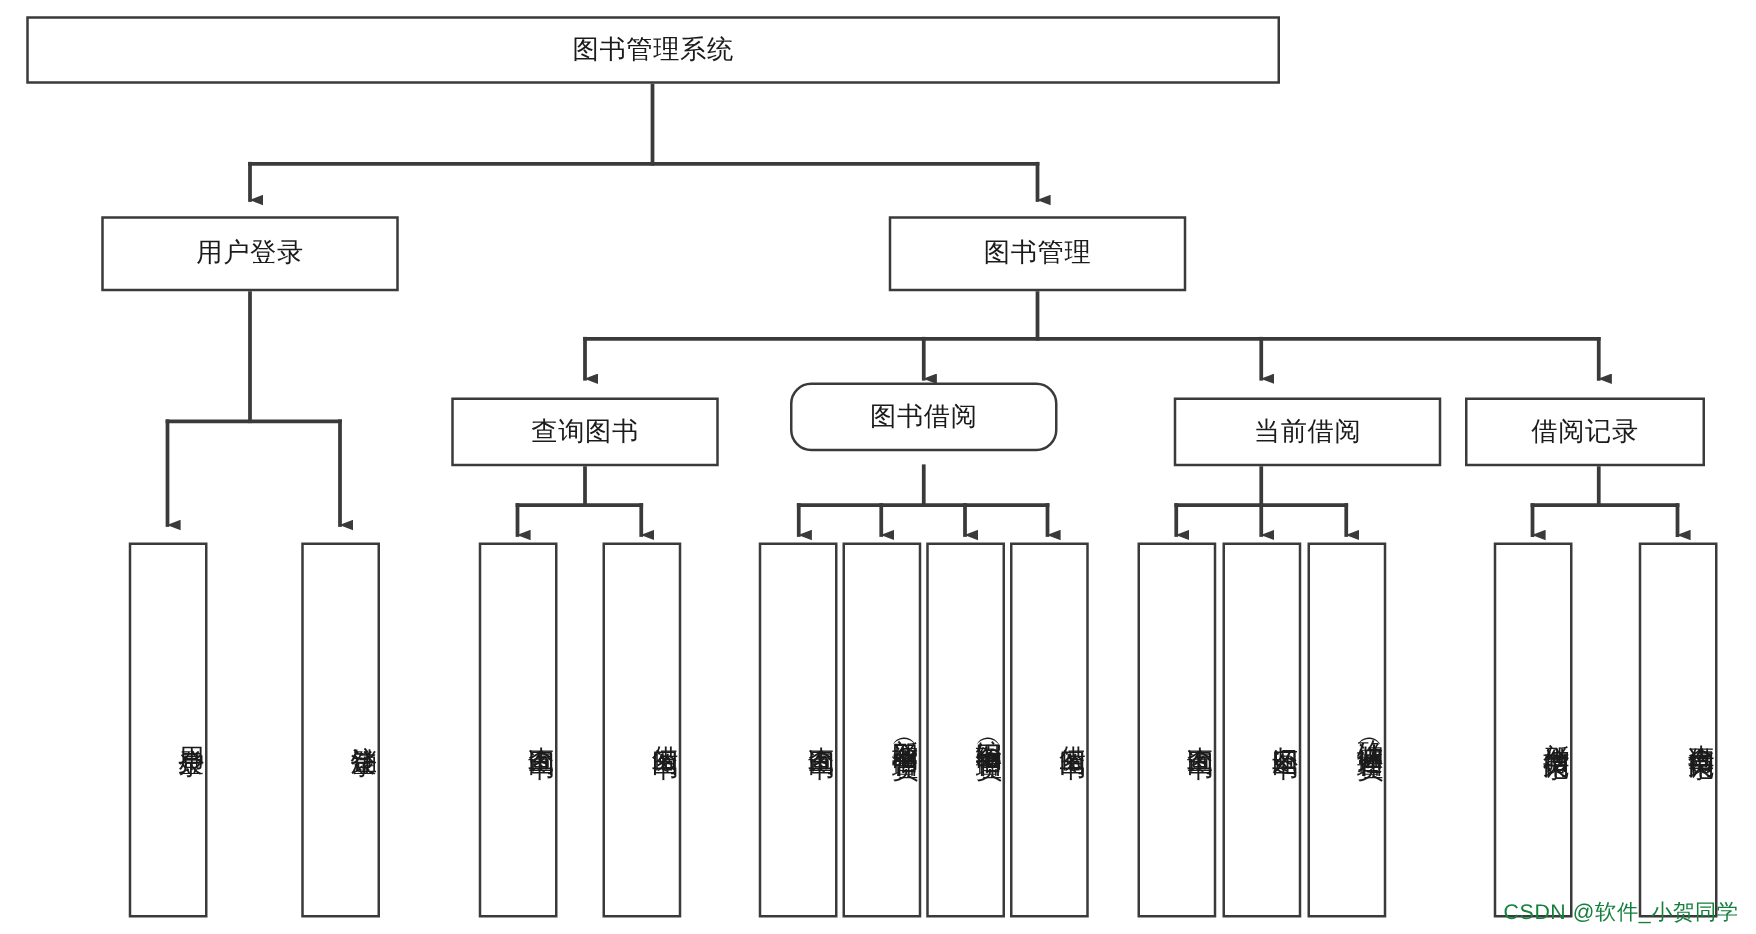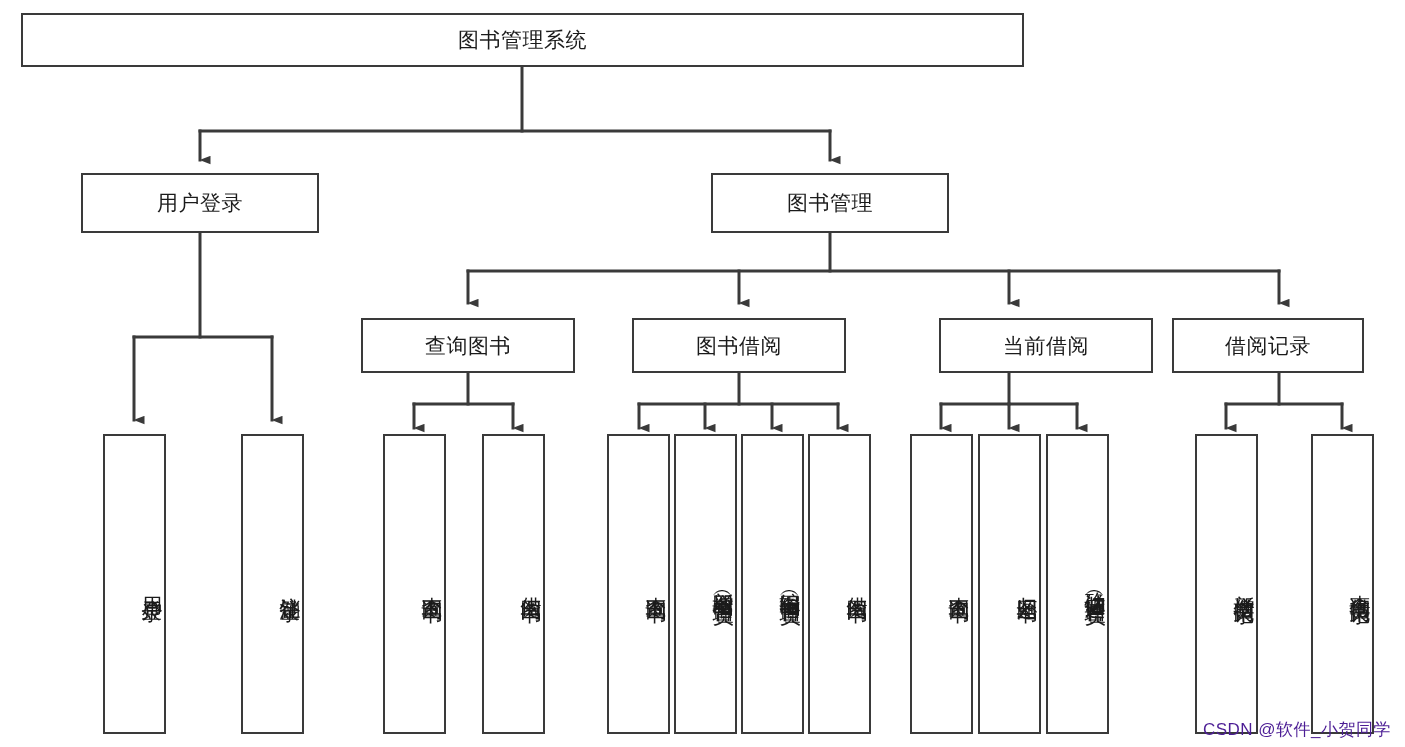--- a/index.html
+++ b/index.html
@@ -54,21 +54,21 @@
     writing-mode: vertical-rl;
     text-orientation: upright;
     display: block;
     text-align: center;
   }
   #watermark {
     position: absolute;
     right: 14px;
     bottom: 6px;
     font-size: 17px;
-    color: #4c1d95;
+    color: #15803d;
     letter-spacing: 0.5px;
     white-space: nowrap;
     user-select: none;
   }
 </style>
 </head>
 <body>
 
 <div id="canvas">
 
@@ -130,21 +130,21 @@
   <div class="node h" style="left:81px; top:173px; width:238px; height:60px;">
     <span>用户登录</span>
   </div>
   <div class="node h" style="left:711px; top:173px; width:238px; height:60px;">
     <span>图书管理</span>
   </div>
 
   <div class="node h" style="left:361px; top:318px; width:214px; height:55px;">
     <span>查询图书</span>
   </div>
-  <div class="node h" style="left:632px; top:318px; width:214px; height:55px;">
+  <div class="node h" style="left:632px; top:306px; width:214px; height:55px;border-radius:17px;">
     <span>图书借阅</span>
   </div>
   <div class="node h" style="left:902px; top:318px; width:214px; height:55px;margin-left:37px;">
     <span>当前借阅</span>
   </div>
   <div class="node h" style="left:1172px; top:318px; width:192px; height:55px;">
     <span>借阅记录</span>
   </div>
 
   <div class="node v" style="left:103px; top:434px; width:63px; height:300px;">

